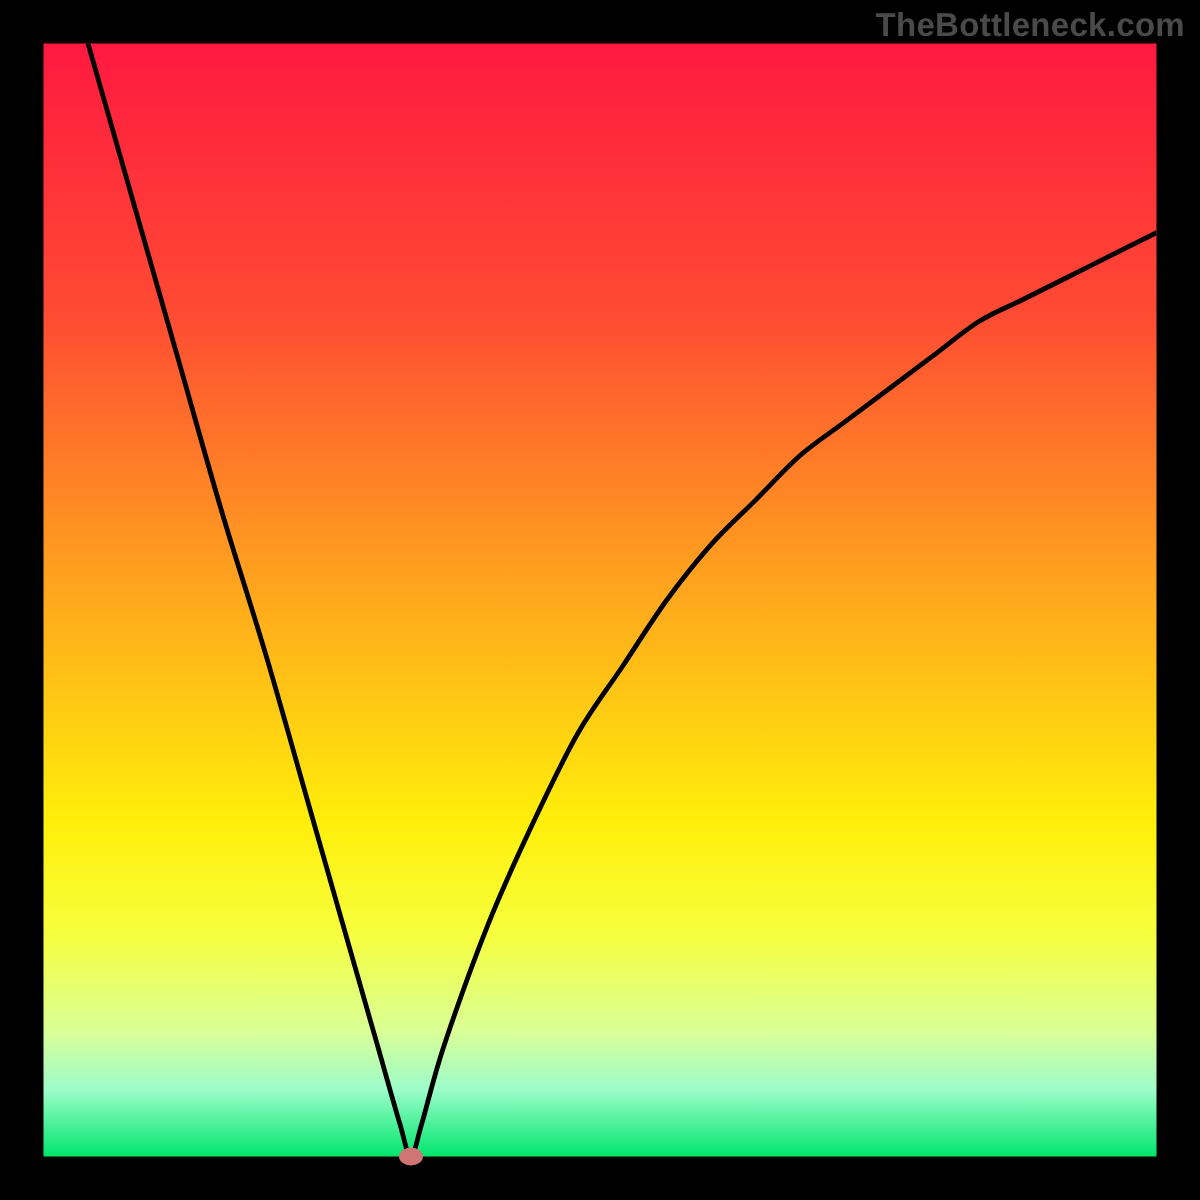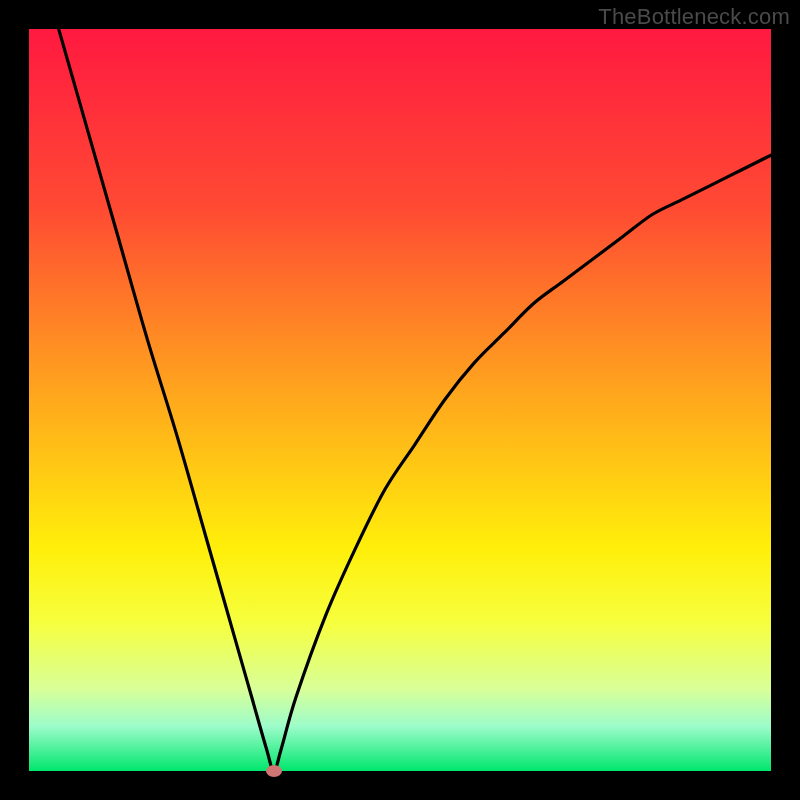--- a/index.html
+++ b/index.html
@@ -36,21 +36,21 @@
       #9cfcca 94%,
       #00e66c 100%
     );
   }
   .watermark {
     position: absolute;
     top: 4px;
     right: 10px;
     color: #4a4a4a;
     font-size: 22px;
-    font-weight: 400;
+    font-weight: 700;
     letter-spacing: 0.2px;
   }
   .curve-svg {
     position: absolute;
     left: 0;
     top: 0;
     width: 742px;
     height: 742px;
   }
   .curve-path {

